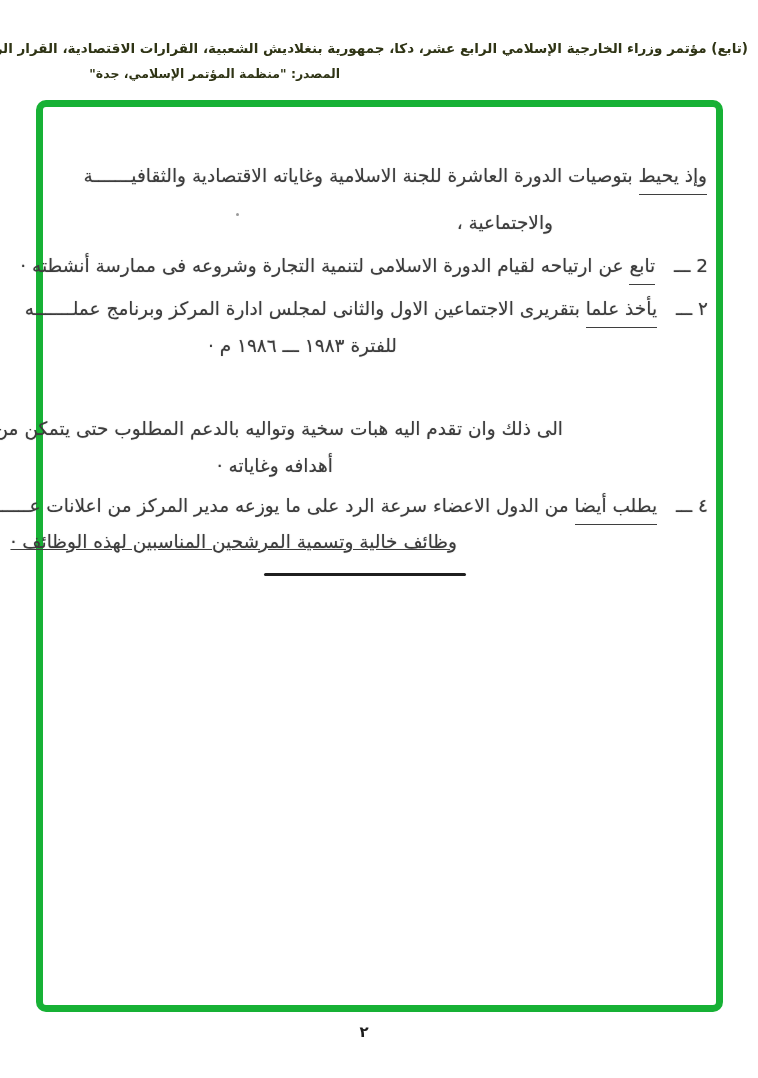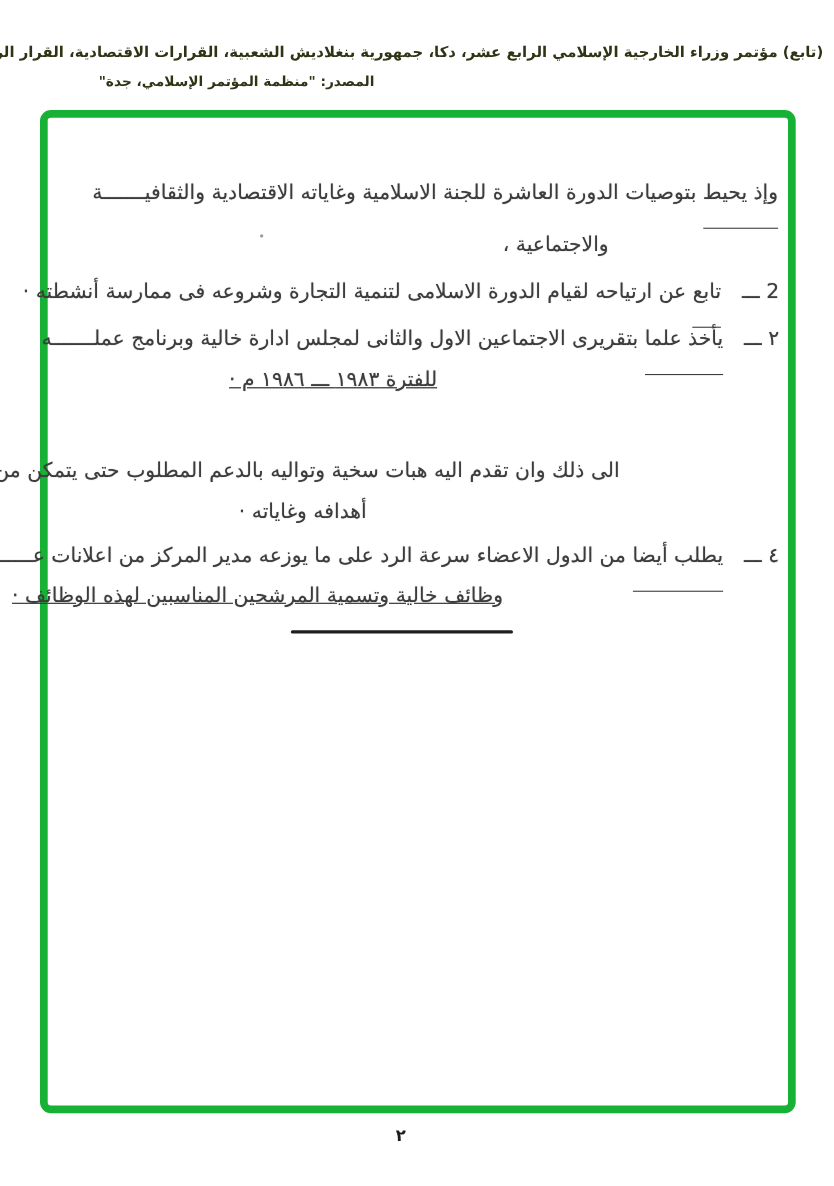--- a/index.html
+++ b/index.html
@@ -16,21 +16,21 @@
   .frame{
     position:absolute;left:36px;top:100px;width:673px;height:898px;
     border:7px solid #17b135;border-radius:10px;background:#ffffff;
   }
   .scanline{
     position:absolute;direction:rtl;white-space:nowrap;
     font-size:18.5px;color:#3c3c3c;
     text-shadow:0 0 1px rgba(70,70,70,.55);
   }
   .lead{
-    border-bottom:1.5px solid #3f3f3f;padding-bottom:21px;
+    border-bottom:1.5px solid #3f3f3f;padding-bottom:8px;
   }
   .num{margin-left:13px;}
   .divider{
     position:absolute;height:2.5px;background:#1f1f1f;border-radius:2px;
   }
   .pagenum{
     position:absolute;top:1023px;left:352px;width:24px;text-align:center;
     font-size:15px;font-weight:bold;color:#1c1c1c;direction:rtl;
   }
   .speck{position:absolute;width:3px;height:3px;background:#9a9a9a;border-radius:50%;}
@@ -51,23 +51,23 @@
 
   <div class="scanline" style="top:148px;right:8px;">
     <span class="num">2 ـــ</span>
     <span class="lead">تابع</span>
     <span>عن ارتياحه لقيام الدورة الاسلامى لتنمية التجارة وشروعه فى ممارسة أنشطته ·</span>
   </div>
 
   <div class="scanline" style="top:191px;right:8px;">
     <span class="num">٢ ـــ</span>
     <span class="lead">يأخذ علما</span>
-    <span>بتقريرى الاجتماعين الاول والثانى لمجلس ادارة خالية وبرنامج عملـــــــه</span>
+    <span>بتقريرى الاجتماعين الاول والثانى لمجلس ادارة المركز وبرنامج عملـــــــه</span>
   </div>
-  <div class="scanline" style="top:228px;right:319px;text-decoration:underline;">للفترة ١٩٨٣ ـــ ١٩٨٦ م ·</div>
+  <div class="scanline" style="top:228px;right:319px;">للفترة ١٩٨٣ ـــ ١٩٨٦ م ·</div>
 
   <div class="scanline" style="top:311px;right:153px;">الى ذلك وان تقدم اليه هبات سخية وتواليه بالدعم المطلوب حتى يتمكن من تحقيـــــق</div>
   <div class="scanline" style="top:348px;right:383px;">أهدافه وغاياته ·</div>
 
   <div class="scanline" style="top:388px;right:8px;">
     <span class="num">٤ ـــ</span>
     <span class="lead">يطلب أيضا</span>
     <span>من الدول الاعضاء سرعة الرد على ما يوزعه مدير المركز من اعلانات عـــــــن</span>
   </div>
   <div class="scanline" style="top:424px;right:259px;text-decoration:underline;">وظائف خالية وتسمية المرشحين المناسبين لهذه الوظائف ·</div>

